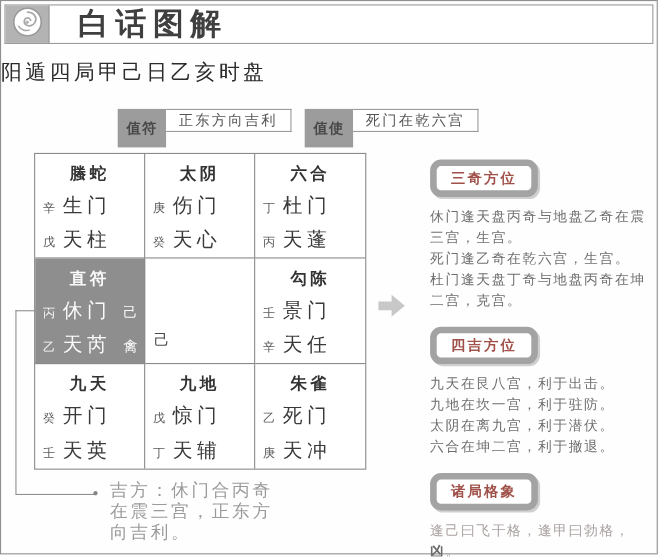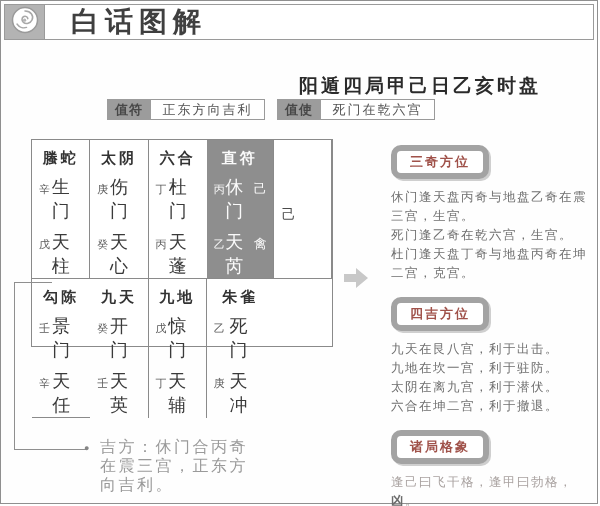--- a/index.html
+++ b/index.html
@@ -5,30 +5,30 @@
   html,body{margin:0;padding:0;background:#fff;}
   body{width:600px;height:506px;overflow:hidden;font-family:"Liberation Sans",sans-serif;}
   .page{position:relative;width:598px;height:504px;border:1px solid #8f8f8f;background:#fefefe;box-sizing:border-box;}
 
   
   .header{position:absolute;left:3px;top:3px;right:3px;height:34px;border:1px solid #9a9a9a;background:#fff;display:flex;align-items:center;}
   .logo-box{width:40px;height:100%;background:#b3b3b3;border-right:1px solid #9a9a9a;display:flex;align-items:center;justify-content:center;box-sizing:border-box;}
   .brand{margin-left:26px;font-size:28px;letter-spacing:6px;color:#3f3f3f;font-weight:bold;font-family:Liberation Serif, serif;}
 
   
-  .title{position:absolute;top:72px;left:0;width:540px;text-align:right;font-size:19px;font-weight:bold;letter-spacing:3px;color:#2b2b2b;}
+  .title{position:absolute;top:52px;left:0;width:540px;text-align:left;font-size:19px;font-weight:normal;letter-spacing:3px;color:#2b2b2b;}
 
   
   .legend{position:absolute;top:98px;left:0;width:540px;display:flex;justify-content:center;gap:12px;}
   .legend .pair{display:flex;}
-  .ltag{width:44px;height:21px;background:#9c9c9c;color:#484848;font-weight:bold;font-size:13px;display:flex;align-items:center;justify-content:center;letter-spacing:1px;}
+  .ltag{width:44px;height:35px;background:#9c9c9c;color:#484848;font-weight:bold;font-size:13px;display:flex;align-items:center;justify-content:center;letter-spacing:1px;}
   .lval{width:114px;height:21px;border:1px solid #9a9a9a;border-left:none;background:#fff;color:#555;font-size:13px;display:flex;align-items:center;justify-content:center;letter-spacing:2px;box-sizing:border-box;}
 
   
-  .grid{position:absolute;left:30px;top:138px;width:302px;height:208px;border:1.5px solid #8a8a8a;display:grid;grid-template-columns:repeat(5,1fr);grid-template-rows:repeat(3,1fr);background:#fff;box-sizing:border-box;}
+  .grid{position:absolute;left:30px;top:138px;width:302px;height:288px;border:1.5px solid #8a8a8a;display:grid;grid-template-columns:repeat(3,1fr);grid-template-rows:repeat(3,1fr);background:#fff;box-sizing:border-box;}
   .cell{position:relative;border-right:1px solid #8a8a8a;border-bottom:1px solid #8a8a8a;box-sizing:border-box;}
   .cell:nth-child(3n){border-right:none;}
   .cell:nth-child(n+7){border-bottom:none;}
   .cell.hl{background:#8e8e8e;}
   .god{text-align:center;margin-top:9px;font-size:15px;font-weight:bold;letter-spacing:3px;color:#333;}
   .hl .god{color:#fafafa;}
   .crow{display:flex;align-items:baseline;padding:0 6px 0 7px;margin-top:7px;}
   .stem{width:18px;font-size:11px;color:#5a5a5a;font-family:"Liberation Serif","DejaVu Serif",serif;}
   .main{font-size:18px;letter-spacing:4px;color:#3a3a3a;}
   .extra{margin-left:auto;font-size:13px;color:#3f3f3f;font-family:"Liberation Serif","DejaVu Serif",serif;}

